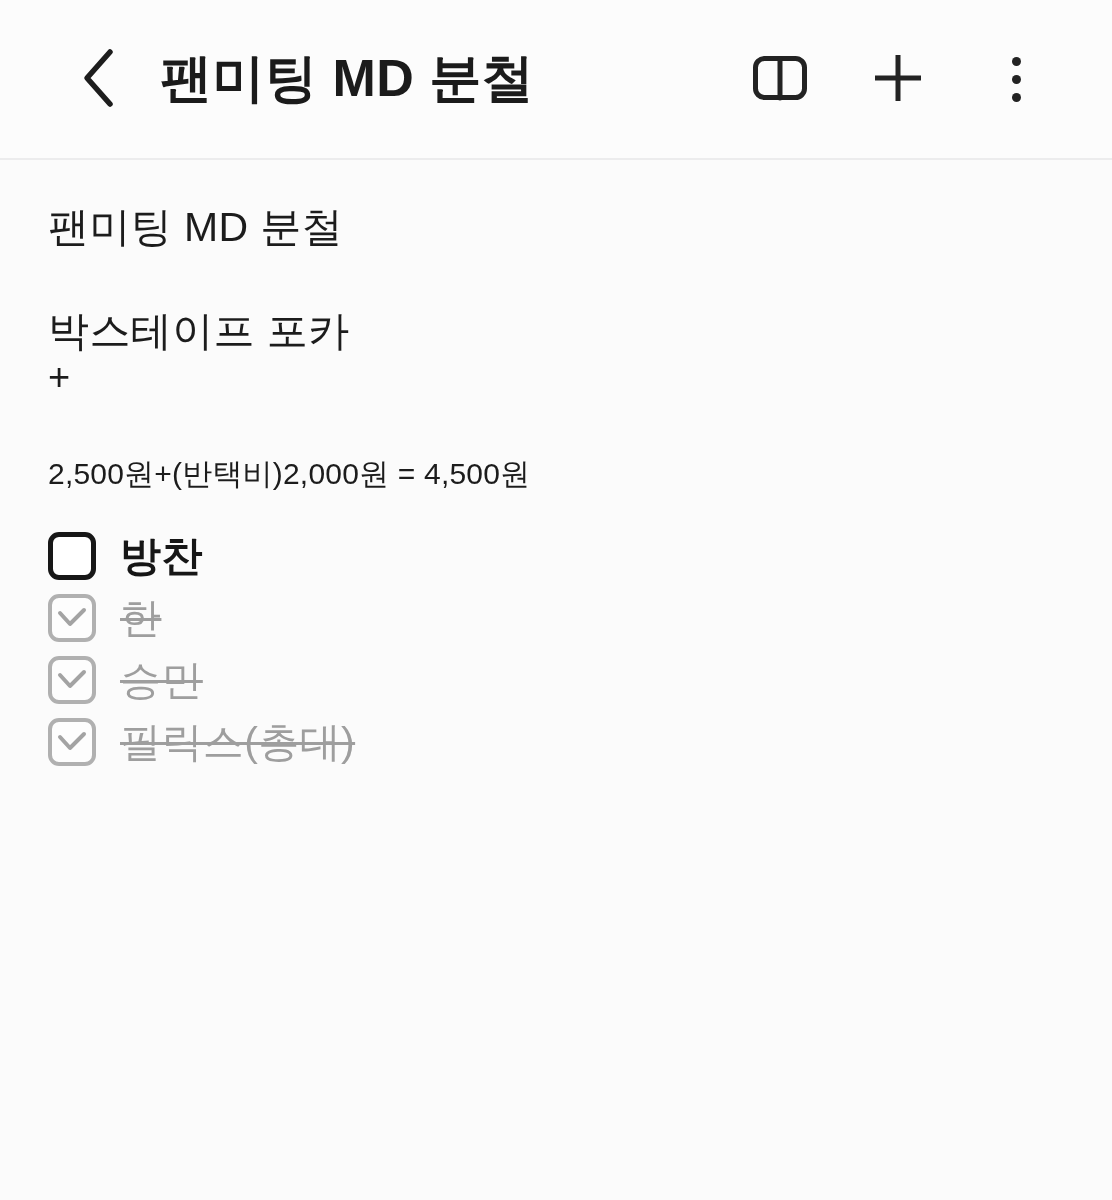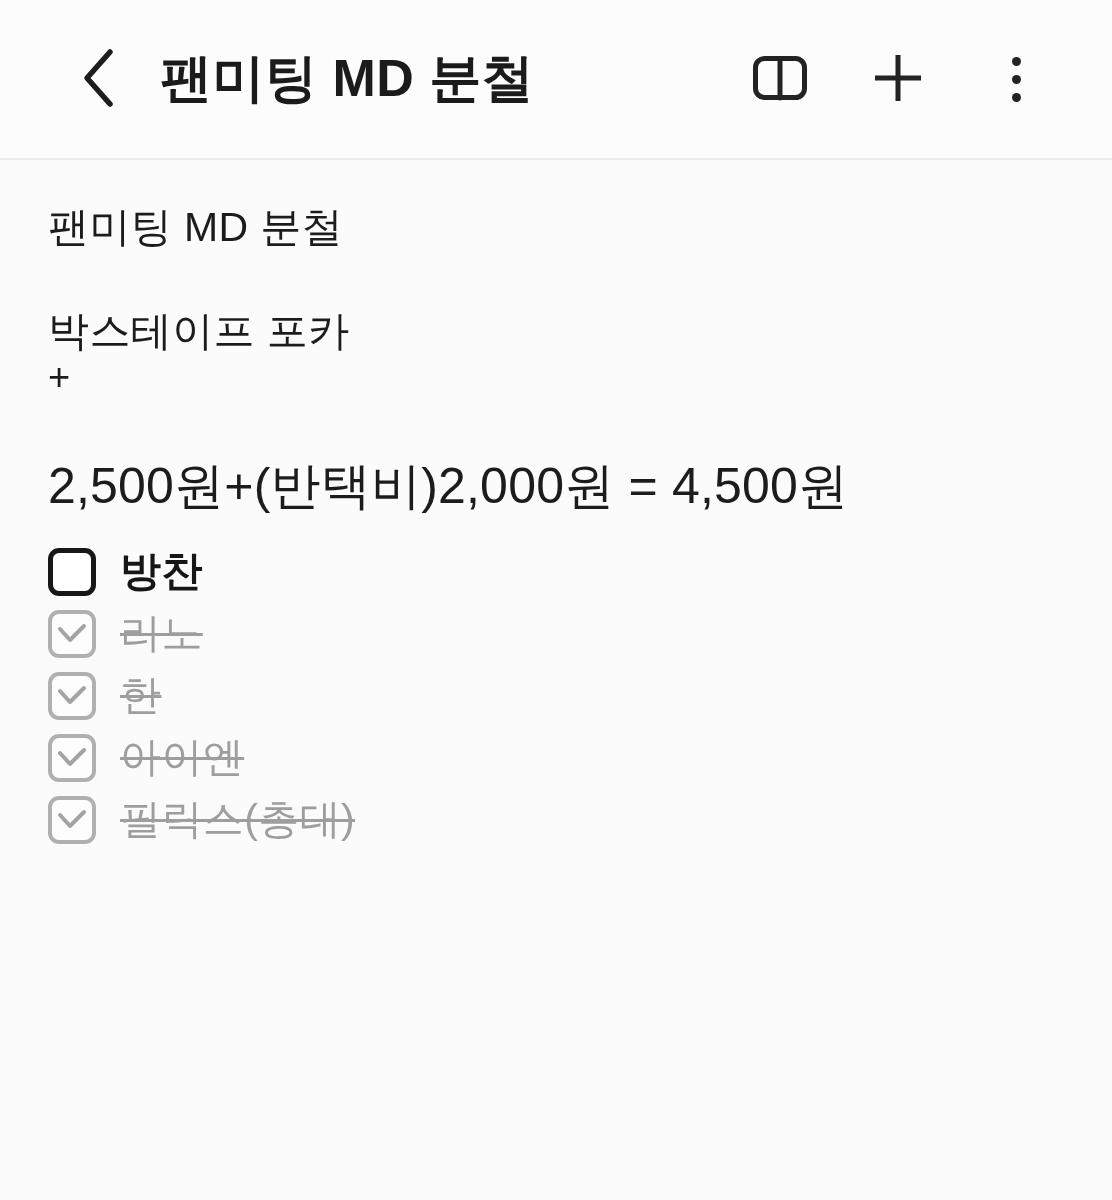--- a/index.html
+++ b/index.html
@@ -111,27 +111,27 @@
     font-size: 0;
     line-height: 0;
   }
 
   .note-line.plus {
     font-size: 38px;
     line-height: 1.2;
   }
 
   .note-line.price {
-    font-size: 50px;
+    font-size: 30px;
     letter-spacing: 0.2px;
   }
 
   
   .checklist {
-    margin-top: 26px;
+    margin-top: 34px;
   }
 
   .check-row {
     display: flex;
     align-items: center;
     height: 62px;
     cursor: pointer;
   }
 
   .checkbox {
@@ -233,52 +233,44 @@
   </div>
 
   <div class="checklist">
 
     <div class="check-row is-unchecked">
       <span class="checkbox unchecked"></span>
       <span class="check-label">방찬</span>
     </div>
 
 
+
+
     <div class="check-row is-checked">
       <span class="checkbox checked">
         <svg width="30" height="22" viewBox="0 0 30 22" fill="none" aria-hidden="true">
           <path d="M3 6 L13 17 L27 3" stroke="#a3a3a3" stroke-width="4" stroke-linecap="round" stroke-linejoin="round"></path>
         </svg>
       </span>
-      <span class="check-label">리노</span>
-    </div>
-
+      <span class="check-label">한</span>
+    </div>
 
     <div class="check-row is-checked">
       <span class="checkbox checked">
         <svg width="30" height="22" viewBox="0 0 30 22" fill="none" aria-hidden="true">
           <path d="M3 6 L13 17 L27 3" stroke="#a3a3a3" stroke-width="4" stroke-linecap="round" stroke-linejoin="round"></path>
         </svg>
       </span>
-      <span class="check-label">한</span>
+      <span class="check-label">승민</span>
     </div>
 
 
     <div class="check-row is-checked">
       <span class="checkbox checked">
         <svg width="30" height="22" viewBox="0 0 30 22" fill="none" aria-hidden="true">
           <path d="M3 6 L13 17 L27 3" stroke="#a3a3a3" stroke-width="4" stroke-linecap="round" stroke-linejoin="round"></path>
         </svg>
       </span>
-      <span class="check-label">아이엔</span>
-    </div>
-
-    <div class="check-row is-checked">
-      <span class="checkbox checked">
-        <svg width="30" height="22" viewBox="0 0 30 22" fill="none" aria-hidden="true">
-          <path d="M3 6 L13 17 L27 3" stroke="#a3a3a3" stroke-width="4" stroke-linecap="round" stroke-linejoin="round"></path>
-        </svg>
-      </span>
       <span class="check-label">필릭스(총대)</span>
     </div>
 
   </div>
 </div>
 
 </body></html>

